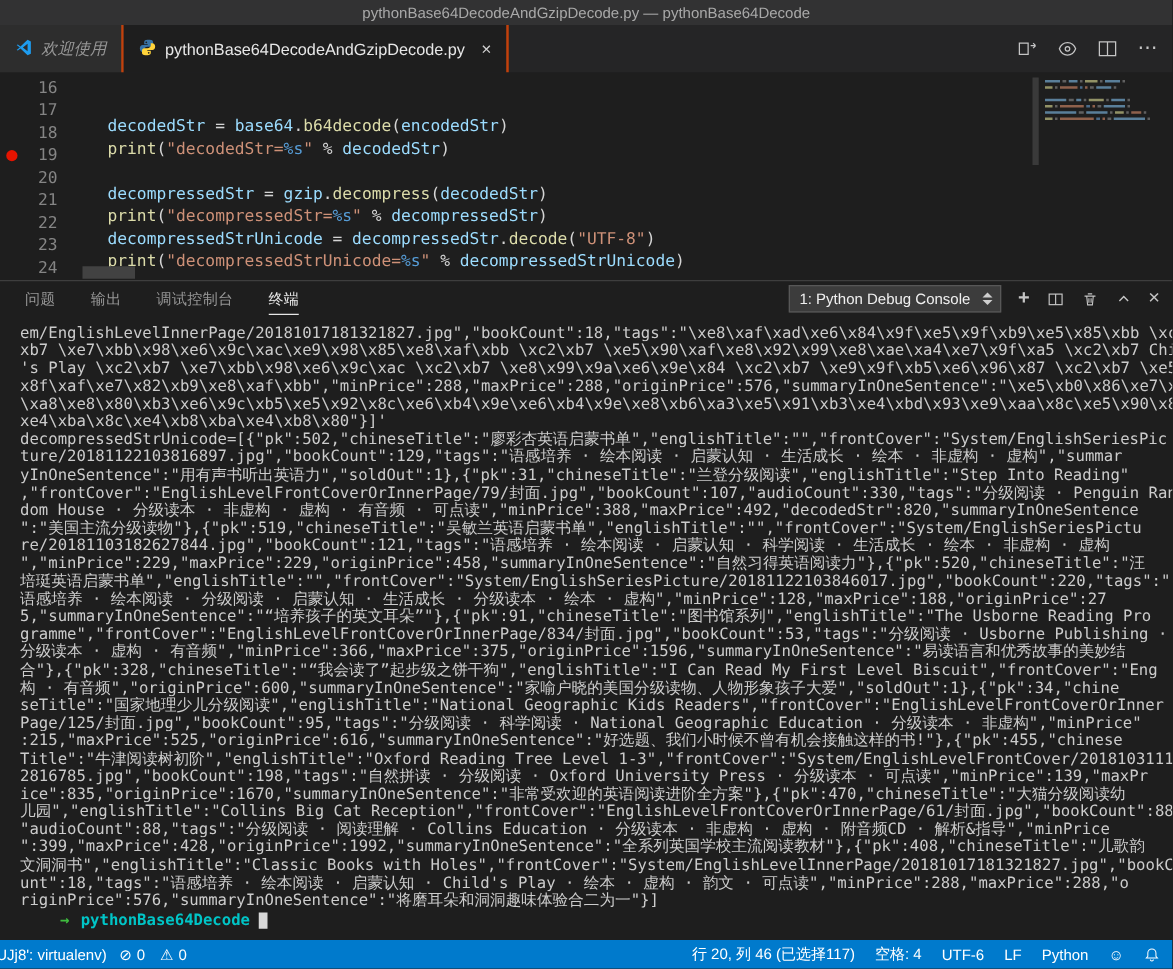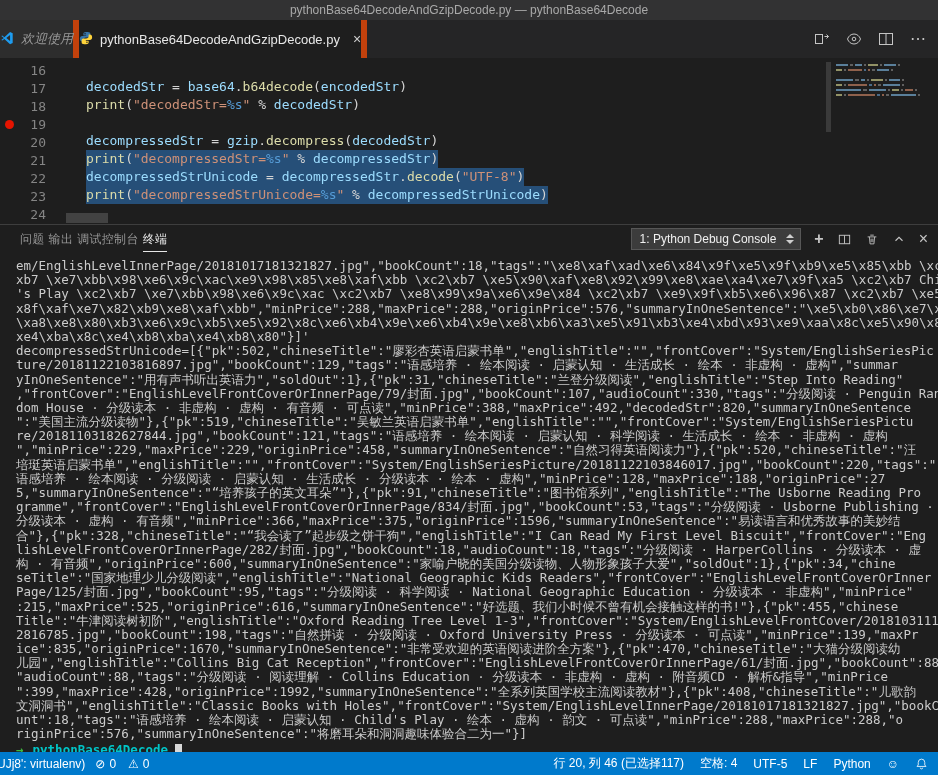--- a/index.html
+++ b/index.html
@@ -7,74 +7,74 @@
               font-family:"Liberation Sans", sans-serif; }
   .app { width:938px; height:775px; display:flex; flex-direction:column; position:relative; }
 
   
   .titlebar { height:20px; background:#323233; color:#a9a9a9; font-size:12px;
               display:flex; align-items:center; justify-content:center; flex:0 0 auto; }
 
   
   .tabbar { height:38px; background:#252526; display:flex; align-items:stretch; flex:0 0 auto; }
   .tabs { display:flex; align-items:stretch; }
-  .tab { display:flex; align-items:center; gap:7px; padding:0 0; font-size:13px;
-         color:#969696; background:#2d2d2d; border-right:6px solid #c2410c; cursor:pointer; }
+  .tab { display:flex; align-items:center; gap:7px; padding:0 12px; font-size:13px;
+         color:#969696; background:#2d2d2d; border-right:2px solid #c2410c; cursor:pointer; }
   .tab.active { background:#1e1e1e; color:#e7e7e7; }
   .tab .lbl.italic { font-style:italic; }
   .tab .close { margin-left:6px; font-size:14px; color:#9a9a9a; }
   .tab.active .close { color:#d0d0d0; }
   .dirty-dot { width:8px; height:8px; border-radius:50%; background:#d4d4d4; margin-left:8px; }
   .editor-actions { margin-left:auto; display:flex; align-items:center; gap:16px; padding-right:12px; color:#c5c5c5; }
   .eaicon { display:flex; align-items:center; cursor:pointer; }
   .dots { font-size:16px; color:#c5c5c5; line-height:1; }
 
   
   .editor { height:166px; position:relative; background:#1e1e1e; padding-top:4px; flex:0 0 auto;
             font-family:"DejaVu Sans Mono", monospace; font-size:13px; }
-  .code-row { height:18px; line-height:18px; display:flex; white-space:pre;align-items:center; }
+  .code-row { height:18px; line-height:18px; display:flex; white-space:pre; }
   .gutter { width:66px; display:flex; flex:0 0 auto; }
   .bpcell { width:18px; text-align:center; }
   .bp-dot { display:inline-block; width:9px; height:9px; border-radius:50%; background:#e51400; margin-top:4px; }
   .lnum { width:28px; text-align:right; color:#858585; }
   .codetext { margin-left:20px;margin-top:31px; }
   .codetext.sel { background:#264f78; }
   .tk-v { color:#9cdcfe; } .tk-o { color:#d4d4d4; } .tk-f { color:#dcdcaa; }
   .tk-s { color:#ce9178; } .tk-m { color:#569cd6; }
   .hscroll { position:absolute; left:66px; bottom:1px; width:42px; height:10px; background:#424242; }
   .minimap { position:absolute; top:4px; right:0; width:106px; height:160px; background:#1e1e1e; padding:2px 4px; }
   .mm-row { height:2px; margin-bottom:3px; display:flex; gap:2px; }
   .mm-seg { height:2px; opacity:.75; }
   .mm-v{background:#6fa0c4;} .mm-o{background:#777;} .mm-f{background:#b9b97f;}
   .mm-s{background:#b5785c;} .mm-m{background:#5a86ad;}
   .mm-strip { position:absolute; left:-6px; top:0; width:5px; height:70px; background:#3a3a3a; }
 
   
   .panel { flex:1 1 auto; border-top:1px solid #3e3e3e; display:flex; flex-direction:column; min-height:0; }
   .panel-header { height:28px; display:flex; align-items:center; padding:0 10px 0 20px; flex:0 0 auto; }
-  .ptabs { display:flex; gap:4px; }
+  .ptabs { display:flex; gap:28px; }
   .ptab { font-size:12px; color:#969696; text-transform:uppercase; letter-spacing:.3px; padding:4px 0 3px; cursor:pointer; }
   .ptab.active { color:#e7e7e7; border-bottom:1px solid #e7e7e7; }
   .panel-actions { margin-left:auto; display:flex; align-items:center; gap:13px; }
   .term-select { background:#3c3c3c; border:1px solid #575757; color:#f0f0f0; font-size:12px;
                  height:22px; display:flex; align-items:center; gap:10px; padding:0 6px 0 8px; min-width:150px; cursor:pointer; }
   .updown { display:flex; flex-direction:column; gap:2px; }
   .updown i { display:block; width:0; height:0; border-left:4px solid transparent; border-right:4px solid transparent; }
   .updown .u { border-bottom:4px solid #cfcfcf; }
   .updown .d { border-top:4px solid #cfcfcf; }
   .paicon { display:flex; align-items:center; cursor:pointer; color:#c5c5c5; }
   .paicon svg { stroke:#c5c5c5; }
   .x-glyph { font-size:16px; color:#c5c5c5; line-height:1; }
   .plus-glyph { font-size:16px; color:#c5c5c5; line-height:1; font-weight:bold; }
 
   
   .terminal { flex:1 1 auto; overflow:hidden; padding:6px 0 0 16px; color:#cccccc;
               font-family:"DejaVu Sans Mono", monospace; font-size:12.5px; }
   .tline { height:14.2px; line-height:14.2px; white-space:nowrap; overflow:hidden; }
-  .prompt-line { height:15px; line-height:15px; margin-top:1px; white-space:nowrap; }
+  .prompt-line { height:15px; line-height:15px; margin-top:1px; white-space:nowrap;margin-left:32px; }
   .parrow { color:#3fbd3f; font-weight:bold; margin-right:9px; }
   .pdir { color:#00c5c7; font-weight:bold; }
   .tcursor { display:inline-block; width:7px; height:13px; background:#d8d8d8; vertical-align:text-bottom; margin-left:7px; }
 
   
   .statusbar { height:23px; background:#007acc; color:#ffffff; font-size:12px;
                display:flex; align-items:center; padding:0 10px 0 0; flex:0 0 auto; }
   .sb-left { display:flex; align-items:center; gap:10px; margin-left:-3px; }
   .sb-env { white-space:nowrap; }
   .sb-diag { display:flex; align-items:center; gap:4px; }
@@ -265,21 +265,20 @@
           <div class="tline">dom House · 分级读本 · 非虚构 · 虚构 · 有音频 · 可点读","minPrice":388,"maxPrice":492,"decodedStr":820,"summaryInOneSentence</div>
           <div class="tline">":"美国主流分级读物"},{"pk":519,"chineseTitle":"吴敏兰英语启蒙书单","englishTitle":"","frontCover":"System/EnglishSeriesPictu</div>
           <div class="tline">re/20181103182627844.jpg","bookCount":121,"tags":"语感培养 · 绘本阅读 · 启蒙认知 · 科学阅读 · 生活成长 · 绘本 · 非虚构 · 虚构</div>
           <div class="tline">","minPrice":229,"maxPrice":229,"originPrice":458,"summaryInOneSentence":"自然习得英语阅读力"},{"pk":520,"chineseTitle":"汪</div>
           <div class="tline">培珽英语启蒙书单","englishTitle":"","frontCover":"System/EnglishSeriesPicture/20181122103846017.jpg","bookCount":220,"tags":"</div>
           <div class="tline">语感培养 · 绘本阅读 · 分级阅读 · 启蒙认知 · 生活成长 · 分级读本 · 绘本 · 虚构","minPrice":128,"maxPrice":188,"originPrice":27</div>
           <div class="tline">5,"summaryInOneSentence":"“培养孩子的英文耳朵”"},{"pk":91,"chineseTitle":"图书馆系列","englishTitle":"The Usborne Reading Pro</div>
           <div class="tline">gramme","frontCover":"EnglishLevelFrontCoverOrInnerPage/834/封面.jpg","bookCount":53,"tags":"分级阅读 · Usborne Publishing ·</div>
           <div class="tline">分级读本 · 虚构 · 有音频","minPrice":366,"maxPrice":375,"originPrice":1596,"summaryInOneSentence":"易读语言和优秀故事的美妙结</div>
           <div class="tline">合"},{"pk":328,"chineseTitle":"“我会读了”起步级之饼干狗","englishTitle":"I Can Read My First Level Biscuit","frontCover":"Eng</div>
-          <div class="tline">lishLevelFrontCoverOrInnerPage/282/封面.jpg","bookCount":18,"audioCount":18,"tags":"分级阅读 · HarperCollins · 分级读本 · 虚</div>
           <div class="tline">构 · 有音频","originPrice":600,"summaryInOneSentence":"家喻户晓的美国分级读物、人物形象孩子大爱","soldOut":1},{"pk":34,"chine</div>
           <div class="tline">seTitle":"国家地理少儿分级阅读","englishTitle":"National Geographic Kids Readers","frontCover":"EnglishLevelFrontCoverOrInner</div>
           <div class="tline">Page/125/封面.jpg","bookCount":95,"tags":"分级阅读 · 科学阅读 · National Geographic Education · 分级读本 · 非虚构","minPrice"</div>
           <div class="tline">:215,"maxPrice":525,"originPrice":616,"summaryInOneSentence":"好选题、我们小时候不曾有机会接触这样的书!"},{"pk":455,"chinese</div>
           <div class="tline">Title":"牛津阅读树初阶","englishTitle":"Oxford Reading Tree Level 1-3","frontCover":"System/EnglishLevelFrontCover/2018103111</div>
           <div class="tline">2816785.jpg","bookCount":198,"tags":"自然拼读 · 分级阅读 · Oxford University Press · 分级读本 · 可点读","minPrice":139,"maxPr</div>
           <div class="tline">ice":835,"originPrice":1670,"summaryInOneSentence":"非常受欢迎的英语阅读进阶全方案"},{"pk":470,"chineseTitle":"大猫分级阅读幼</div>
           <div class="tline">儿园","englishTitle":"Collins Big Cat Reception","frontCover":"EnglishLevelFrontCoverOrInnerPage/61/封面.jpg","bookCount":88,</div>
           <div class="tline">"audioCount":88,"tags":"分级阅读 · 阅读理解 · Collins Education · 分级读本 · 非虚构 · 虚构 · 附音频CD · 解析&amp;指导","minPrice</div>
           <div class="tline">":399,"maxPrice":428,"originPrice":1992,"summaryInOneSentence":"全系列英国学校主流阅读教材"},{"pk":408,"chineseTitle":"儿歌韵</div>
@@ -300,21 +299,21 @@
         <span>⊘</span>
         <span>0</span>
         <span style="width:4px"></span>
         <span>⚠</span>
         <span>0</span>
       </span>
     </div>
     <div class="sb-right">
       <span class="sb-item">行 20, 列 46 (已选择117)</span>
       <span class="sb-item">空格: 4</span>
-      <span class="sb-item">UTF-5</span>
+      <span class="sb-item">UTF-6</span>
       <span class="sb-item">LF</span>
       <span class="sb-item">Python</span>
       <span class="sb-item">☺</span>
       <span class="sb-icon">
         <svg width="13" height="14" viewBox="0 0 16 16" fill="none" stroke="#ffffff" stroke-width="1">
           <path d="M8 2a4 4 0 0 0-4 4v3.2L2.5 11h11L12 9.2V6a4 4 0 0 0-4-4z"></path>
           <path d="M6.5 12.5a1.5 1.5 0 0 0 3 0"></path>
         </svg>
       </span>
     </div>

